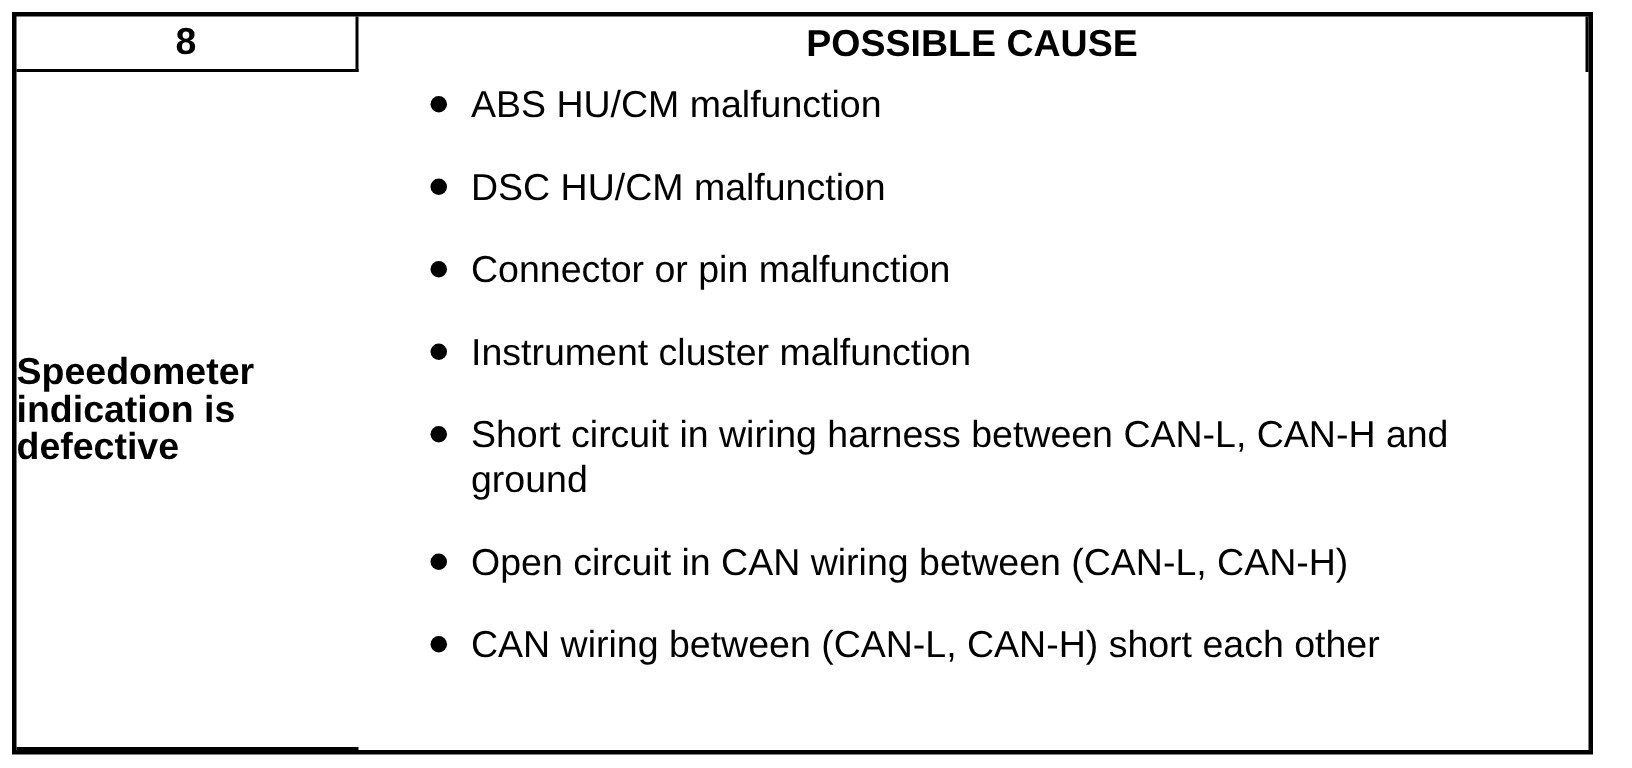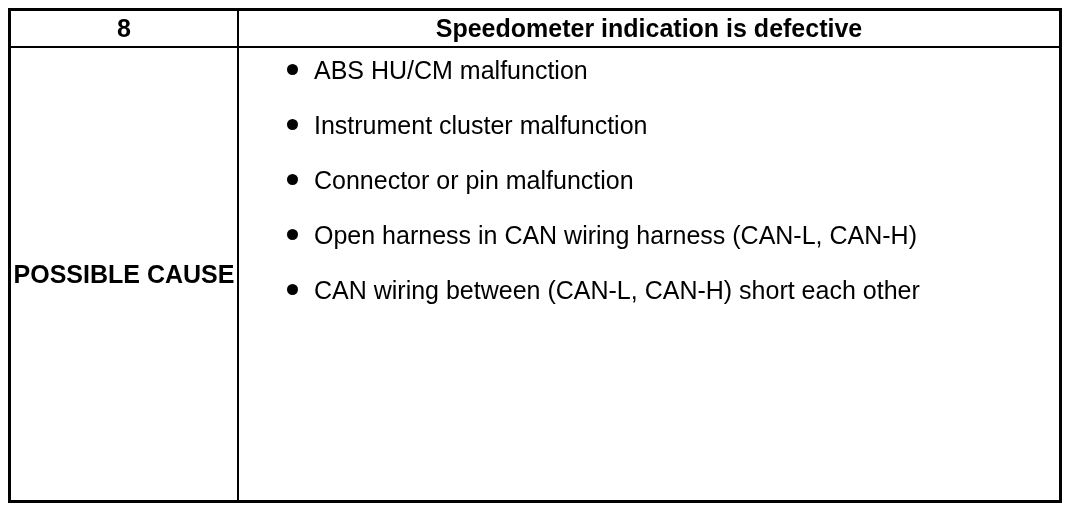--- a/index.html
+++ b/index.html
@@ -78,52 +78,60 @@
 </style>
 </head>
 <body>
 
 <div class="diagnostic-table">
 
   <div class="cell col-left row-header">
     <span>8</span>
   </div>
 
+  <div class="cell col-left label-cell">
+    <span>POSSIBLE CAUSE</span>
+  </div>
+
   <div class="cell row-header">
     <span>Speedometer indication is defective</span>
-  </div>
-
-  <div class="cell col-left label-cell">
-    <span>POSSIBLE CAUSE</span>
   </div>
 
   <div class="cell causes-cell">
     <ul class="cause-list">
 
         <li class="cause-item">
           <span class="bullet"></span>
           <span class="cause-text">ABS HU/CM malfunction</span>
         </li>
 
+        <li class="cause-item">
+          <span class="bullet"></span>
+          <span class="cause-text">DSC HU/CM malfunction</span>
+        </li>
 
+
+        <li class="cause-item">
+          <span class="bullet"></span>
+          <span class="cause-text">Connector or pin malfunction</span>
+        </li>
 
         <li class="cause-item">
           <span class="bullet"></span>
           <span class="cause-text">Instrument cluster malfunction</span>
         </li>
 
         <li class="cause-item">
           <span class="bullet"></span>
-          <span class="cause-text">Connector or pin malfunction</span>
+          <span class="cause-text">Short circuit in wiring harness between CAN-L, CAN-H and ground</span>
         </li>
-
 
         <li class="cause-item">
           <span class="bullet"></span>
-          <span class="cause-text">Open harness in CAN wiring harness (CAN-L, CAN-H)</span>
+          <span class="cause-text">Open circuit in CAN wiring between (CAN-L, CAN-H)</span>
         </li>
 
         <li class="cause-item">
           <span class="bullet"></span>
           <span class="cause-text">CAN wiring between (CAN-L, CAN-H) short each other</span>
         </li>
       </ul>
   </div>
 
 </div>

